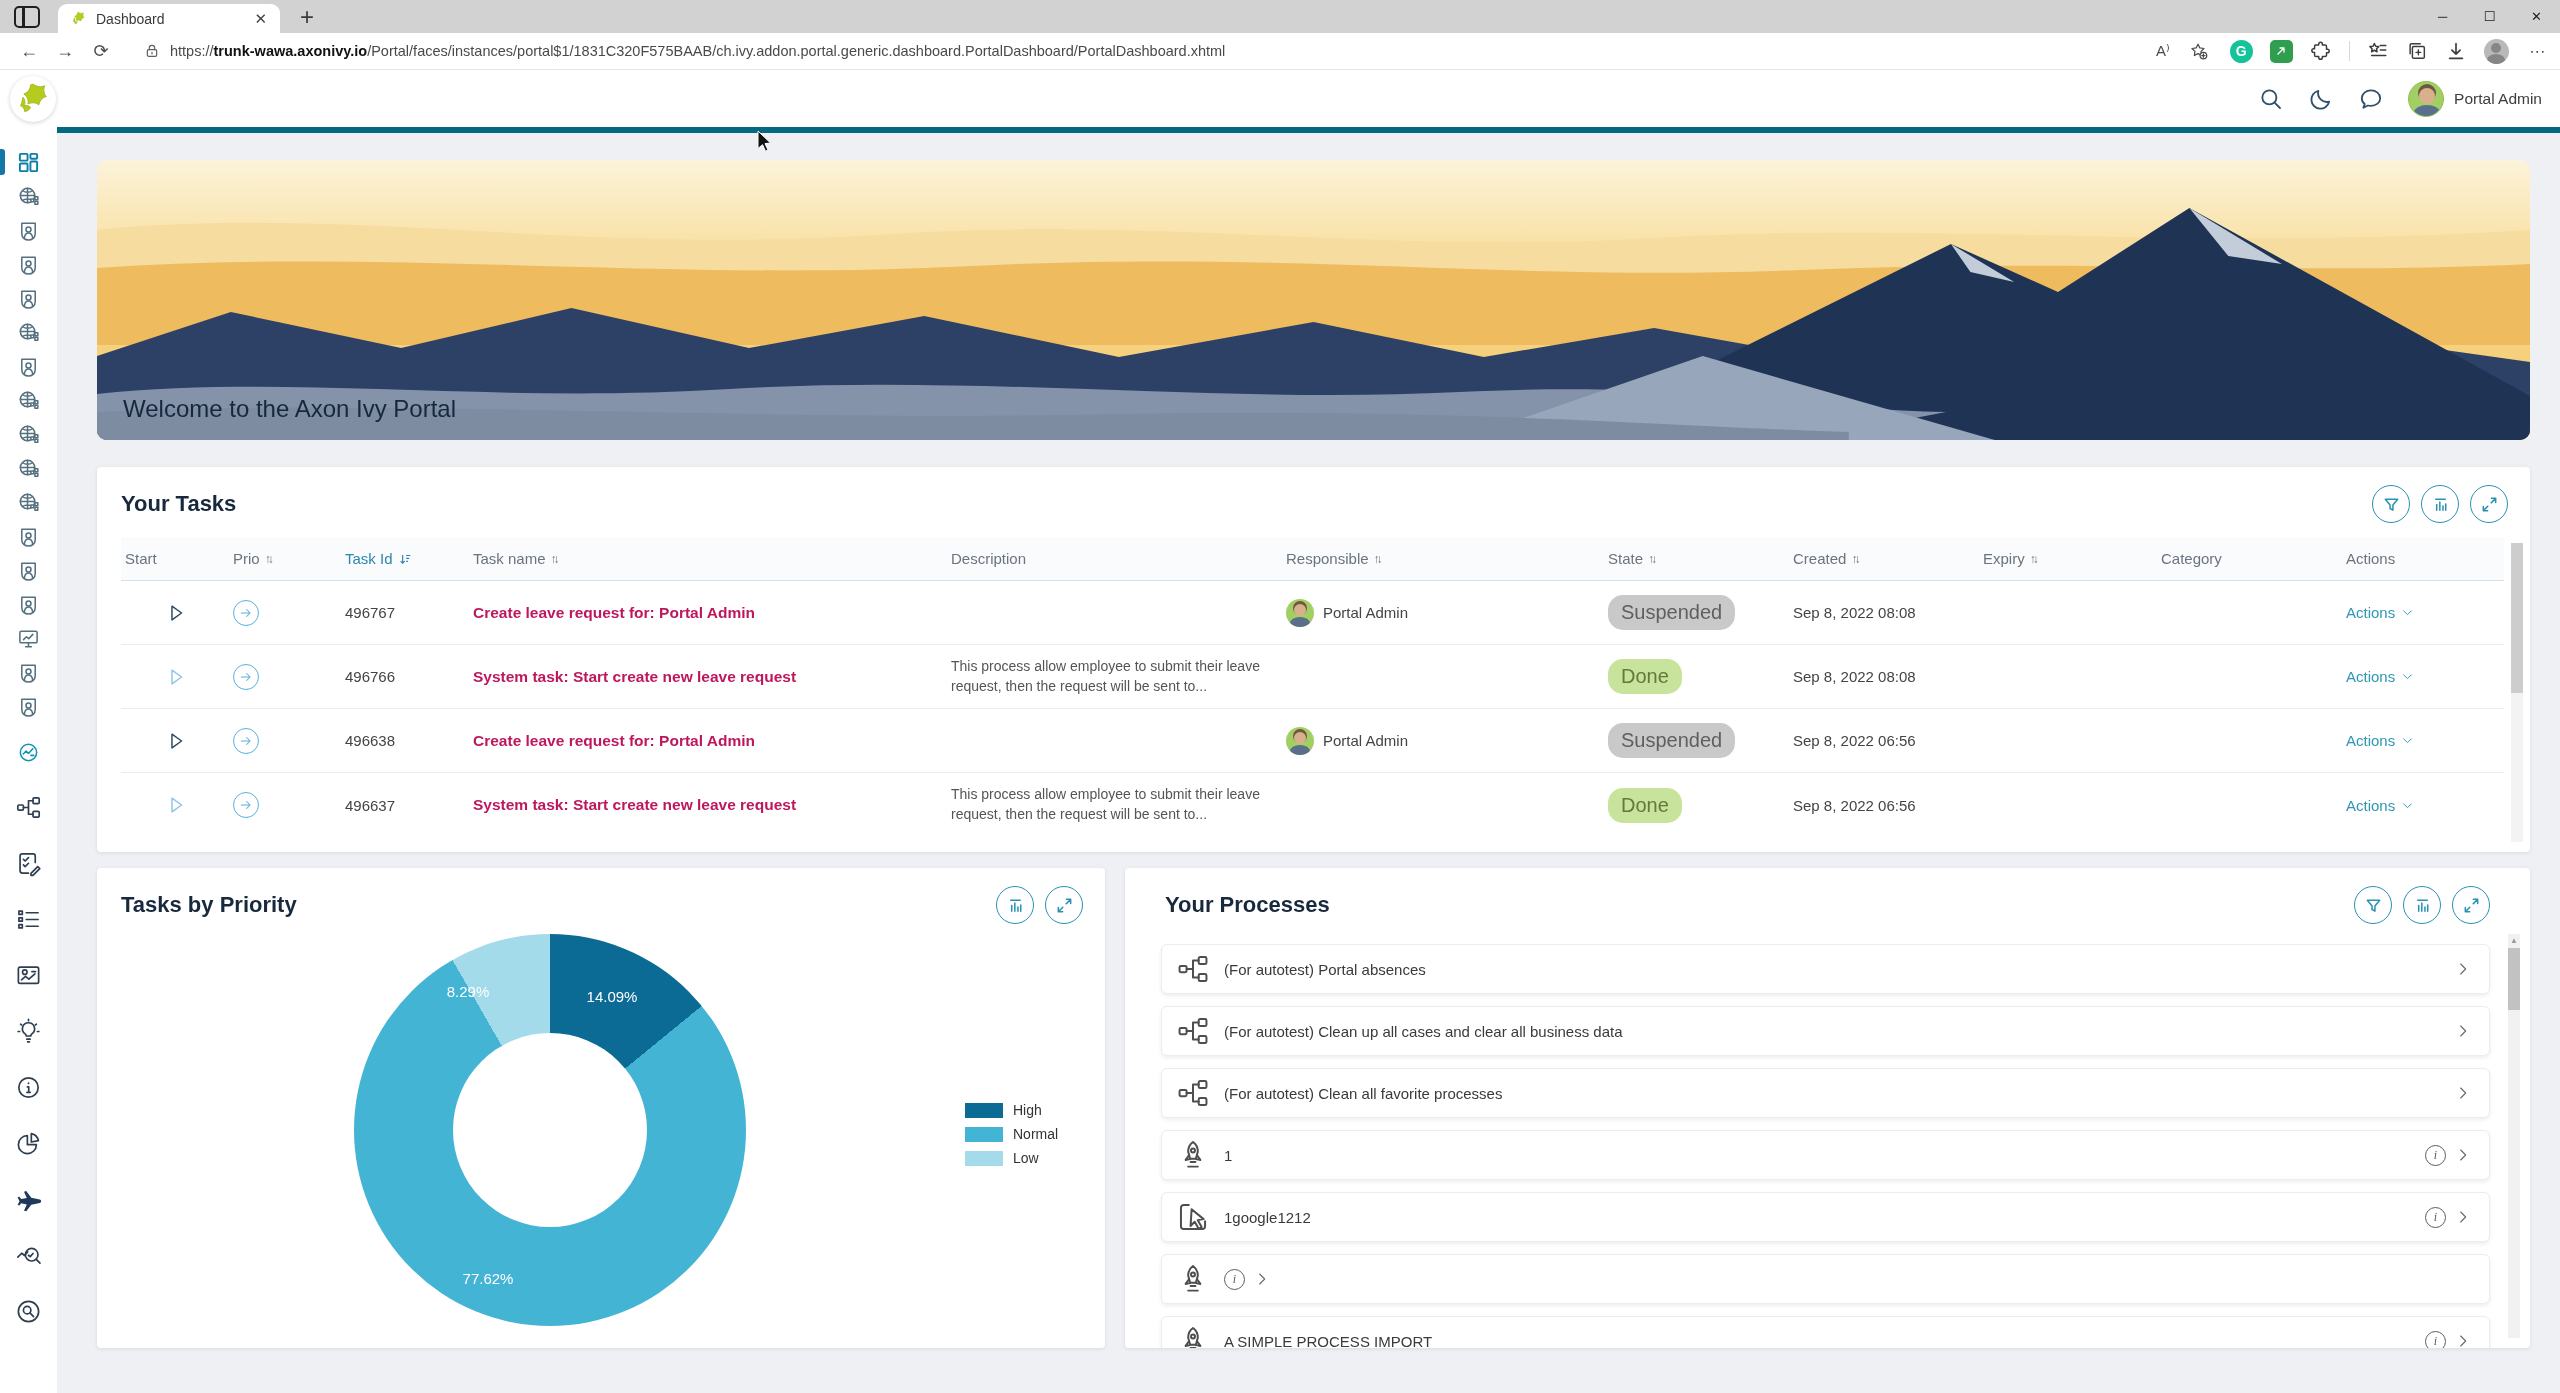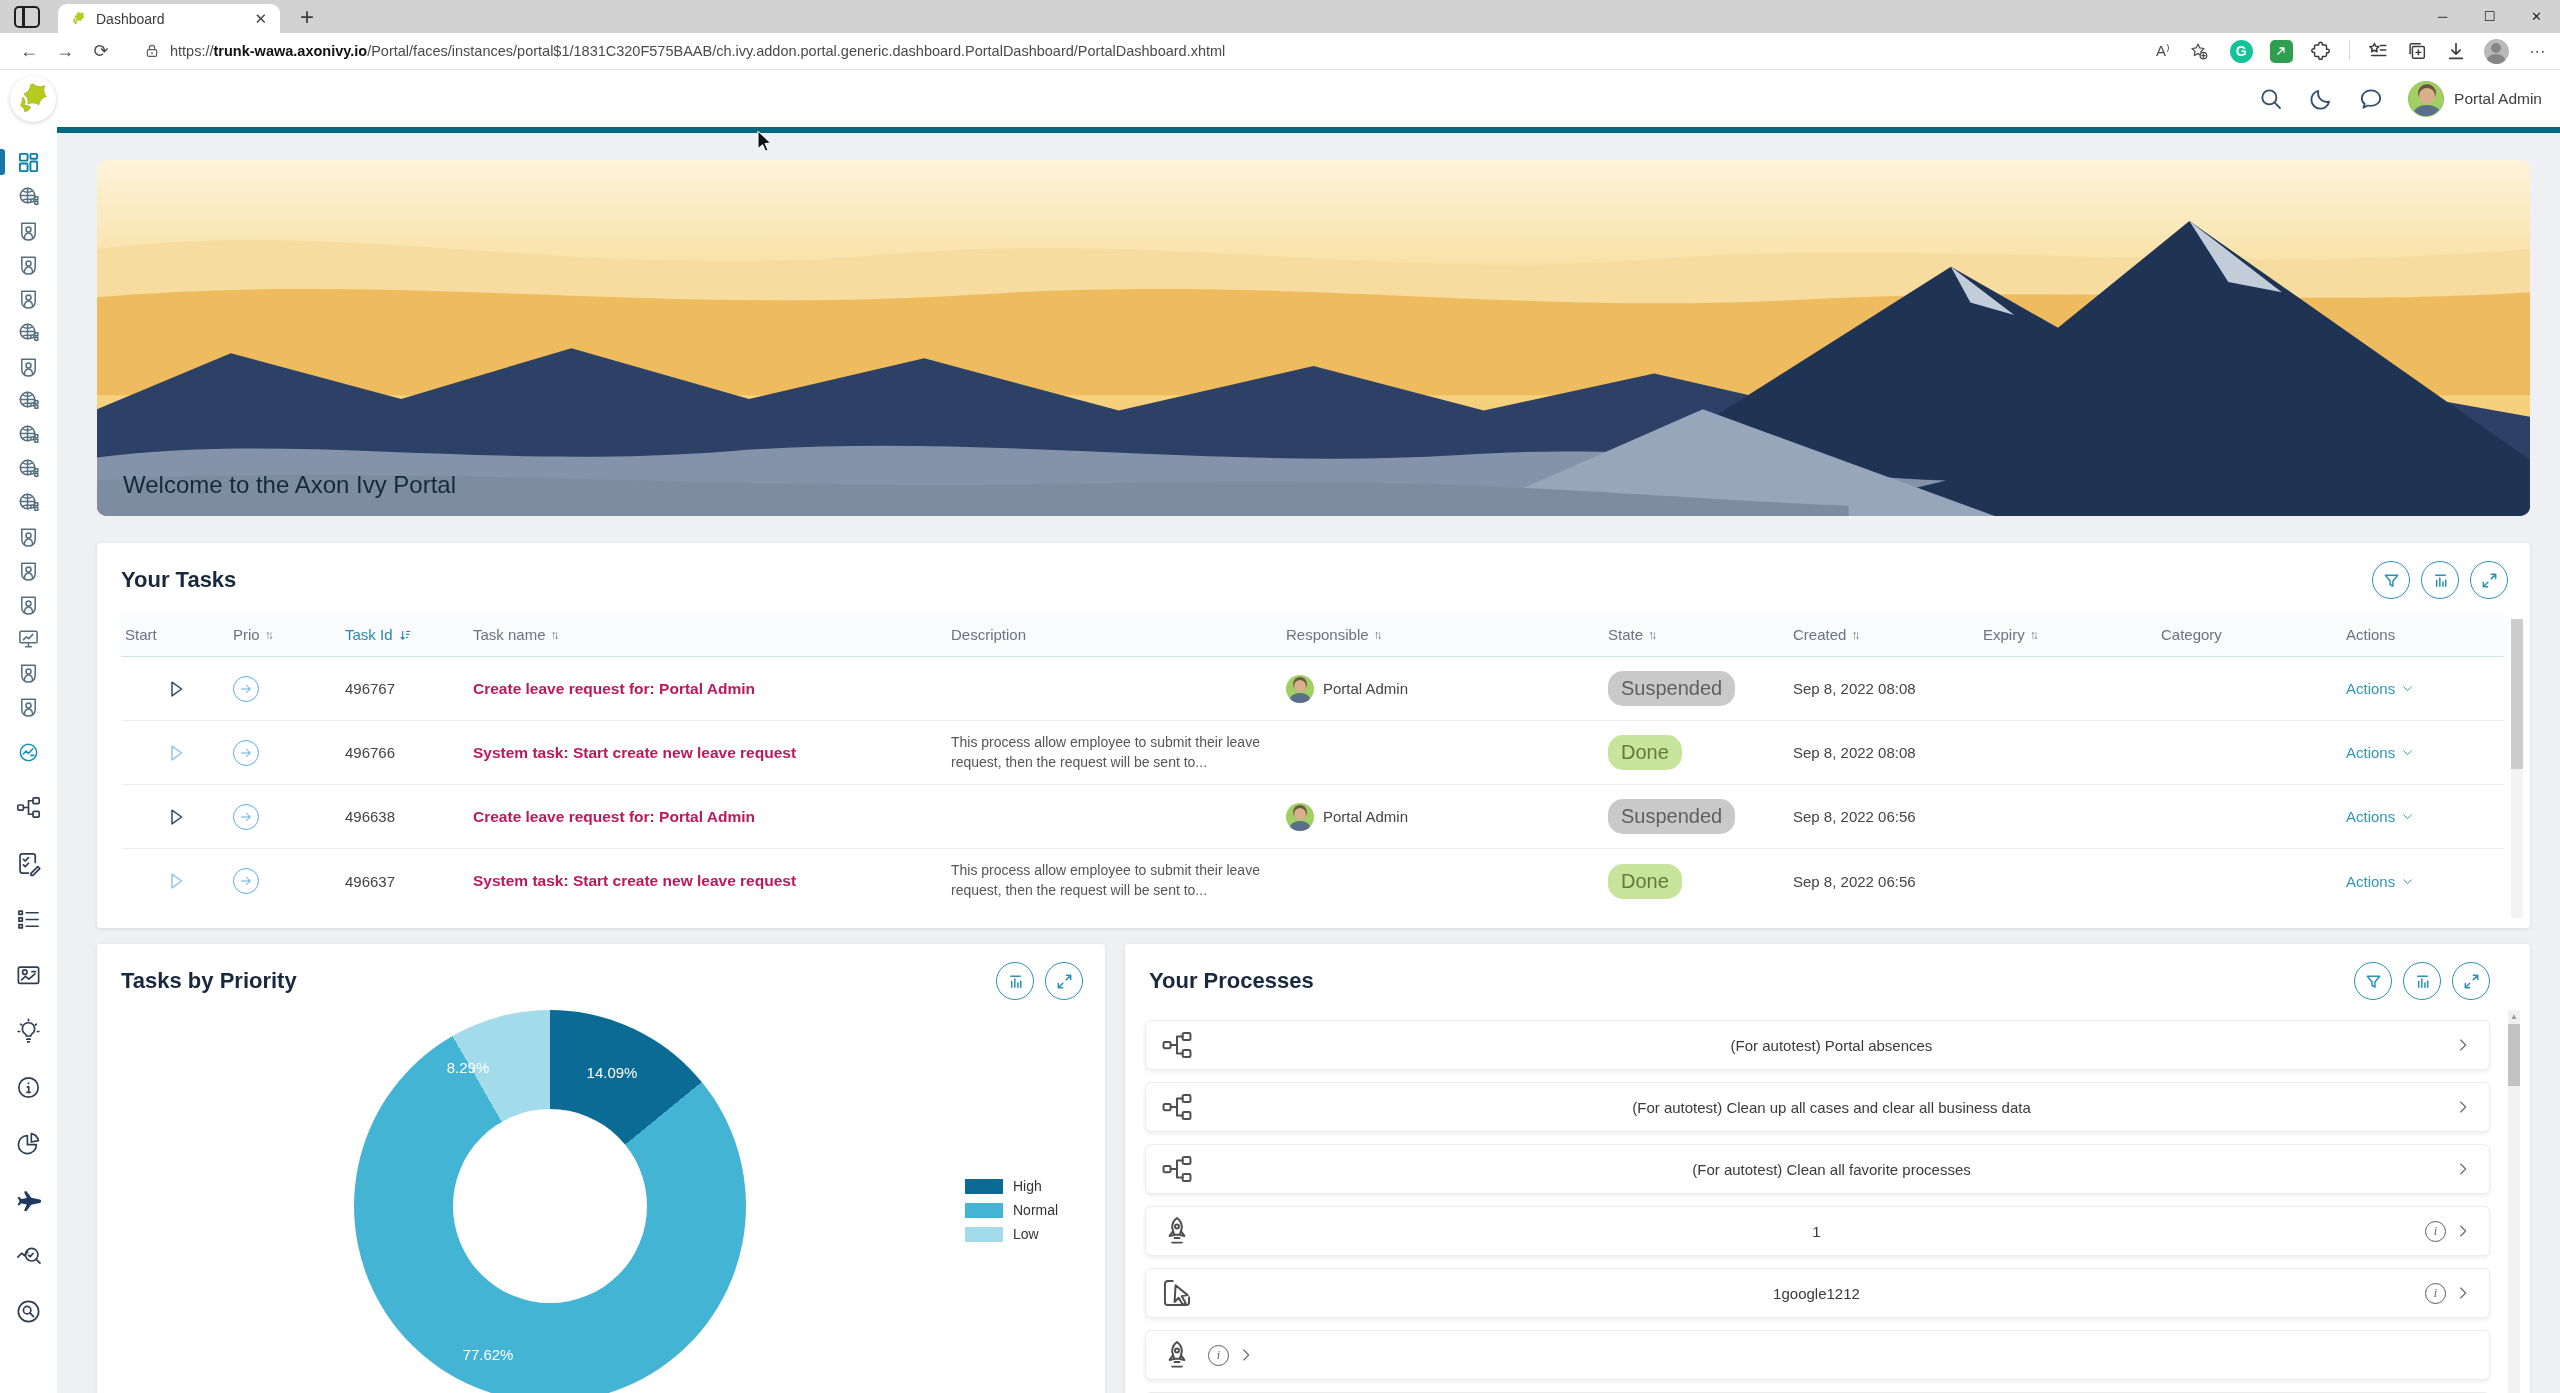--- a/index.html
+++ b/index.html
@@ -50,21 +50,21 @@
   .sb-item.active::before { content:""; position:absolute; left:0; top:4px; bottom:4px; width:5px; background:#1576a8; border-radius:0 3px 3px 0; }
   .sb-item.hl { margin-top:12px; margin-bottom:10px; }
   .sb-item.hl svg { stroke:#1193b7; }
   .sb-item.grpb { height:56px; }
   .sb-item.grpb svg { width:27px; height:27px; stroke:#2e3e50; stroke-width:1.5; }
   .sb-item.filled svg { fill:#1d3a5c; stroke:none; }
 
   
   .main { position:absolute; left:57px; top:133px; right:0; bottom:0; padding:27px 30px 0 40px; overflow:hidden; }
 
-  .hero { height:356px; border-radius:10px; position:relative; overflow:hidden; }
+  .hero { height:280px; border-radius:10px; position:relative; overflow:hidden; }
   .hero svg.scene { position:absolute; inset:0; width:100%; height:100%; }
   .hero-title { position:absolute; left:26px; bottom:17px; font-size:24px; color:#16283c; }
 
   .card { background:#fff; border-radius:4px; box-shadow:0 1px 4px rgba(0,0,0,.09); }
   .card-head { display:flex; align-items:center; padding:18px 22px 6px 24px; }
   .card-title { font-size:22px; font-weight:bold; color:#18293d; }
   .head-btns { margin-left:auto; display:flex; gap:11px; }
   .cbtn { width:38px; height:38px; border-radius:50%; border:1.5px solid #2892b0; display:flex; align-items:center; justify-content:center; background:#fff; }
   .cbtn svg { width:19px; height:19px; stroke:#2892b0; fill:none; stroke-width:1.6; stroke-linecap:round; stroke-linejoin:round; }
 
@@ -99,21 +99,21 @@
   .prio-card { width:1008px; position:relative; overflow:hidden; }
   .donut-wrap { position:absolute; left:257px; top:66px; width:392px; height:392px; }
   .donut { width:392px; height:392px; border-radius:50%; position:relative; }
   .donut-hole { position:absolute; left:99px; top:99px; width:194px; height:194px; border-radius:50%; background:#fff; }
   .dlabel { position:absolute; transform:translate(-50%,-50%); color:#fff; font-size:15px; }
   .legend { position:absolute; left:868px; top:234px; display:flex; flex-direction:column; gap:8px; }
   .leg-item { display:flex; align-items:center; gap:10px; }
   .leg-swatch { width:38px; height:15px; }
   .leg-label { font-size:14px; color:#333; }
 
-  .proc-card { flex:1; position:relative; overflow:hidden; padding:0 0 0 0;text-align:center; }
+  .proc-card { flex:1; position:relative; overflow:hidden; padding:0 0 0 16px; }
   .proc-list { margin:14px 40px 0 20px; }
   .proc-item { height:50px; border:1px solid #ececec; border-radius:6px; box-shadow:0 2px 4px rgba(0,0,0,.07); display:flex; align-items:center; padding:0 18px 0 14px; margin-bottom:12px; background:#fff; }
   .proc-item svg.picon { width:34px; height:34px; stroke:#4e4e4e; fill:none; stroke-width:1.4; stroke-linecap:round; stroke-linejoin:round; margin-right:14px; flex:none; }
   .proc-label { font-size:15px; color:#3a3a3a; flex:1; }
   .proc-right { display:flex; align-items:center; gap:9px; }
   .info-c { width:21px; height:21px; border-radius:50%; border:1.4px solid #5c5c5c; color:#5c5c5c; font-size:12px; display:flex; align-items:center; justify-content:center; font-family:"Liberation Serif",serif; font-style:italic; }
   .chev { width:16px; height:16px; stroke:#6b6b6b; fill:none; stroke-width:1.7; stroke-linecap:round; stroke-linejoin:round; }
   .proc-scroll { position:absolute; right:10px; top:66px; bottom:10px; width:12px; background:#f1f1f1; }
   .proc-thumb { position:absolute; top:14px; left:0; right:0; height:62px; background:#c2c2c2; }
   .proc-up { position:absolute; top:2px; left:2px; font-size:8px; color:#9a9a9a; }

